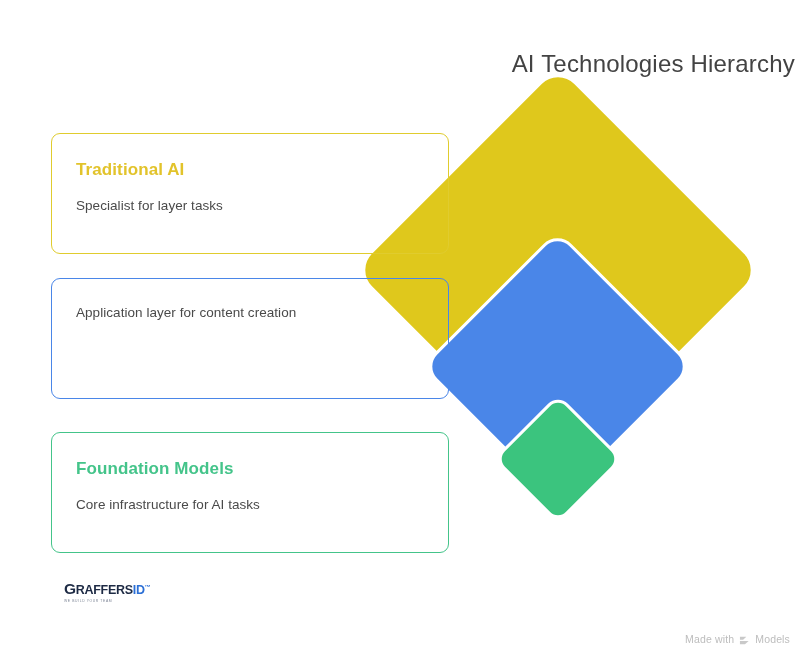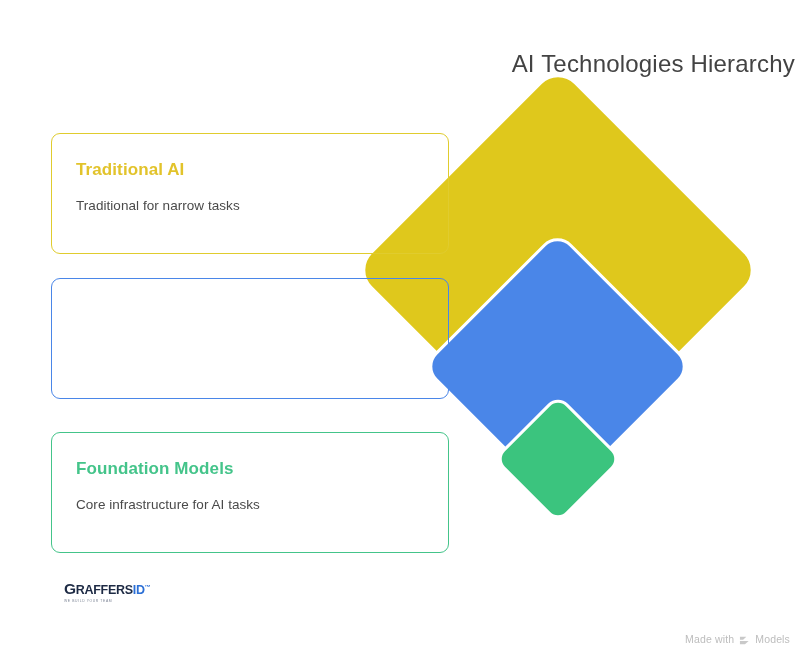--- a/index.html
+++ b/index.html
@@ -184,24 +184,25 @@
   <div id="page-title">AI Technologies Hierarchy</div>
 
   <div class="diamond-layer">
     <div class="diamond" id="diamond-yellow" style="background:#DFC81C;"></div>
     <div class="diamond" id="diamond-blue" style="background:#4A86E8;"></div>
     <div class="diamond" id="diamond-green" style="background:#3BC47E;"></div>
   </div>
 
   <div class="card" id="card-traditional-ai">
     <div class="card-heading">Traditional AI</div>
-    <div class="card-description">Traditional for narrow tasks</div>
+    <div class="card-description">Specialist for layer tasks</div>
   </div>
 
   <div class="card" id="card-generative-ai">
+    <div class="card-description">Application layer for content creation</div>
   </div>
 
   <div class="card" id="card-foundation-models">
     <div class="card-heading">Foundation Models</div>
     <div class="card-description">Core infrastructure for AI tasks</div>
   </div>
 
   <div id="brand-logo">
     <div id="brand-logo-wordmark">
       <span class="logo-g">G</span>

